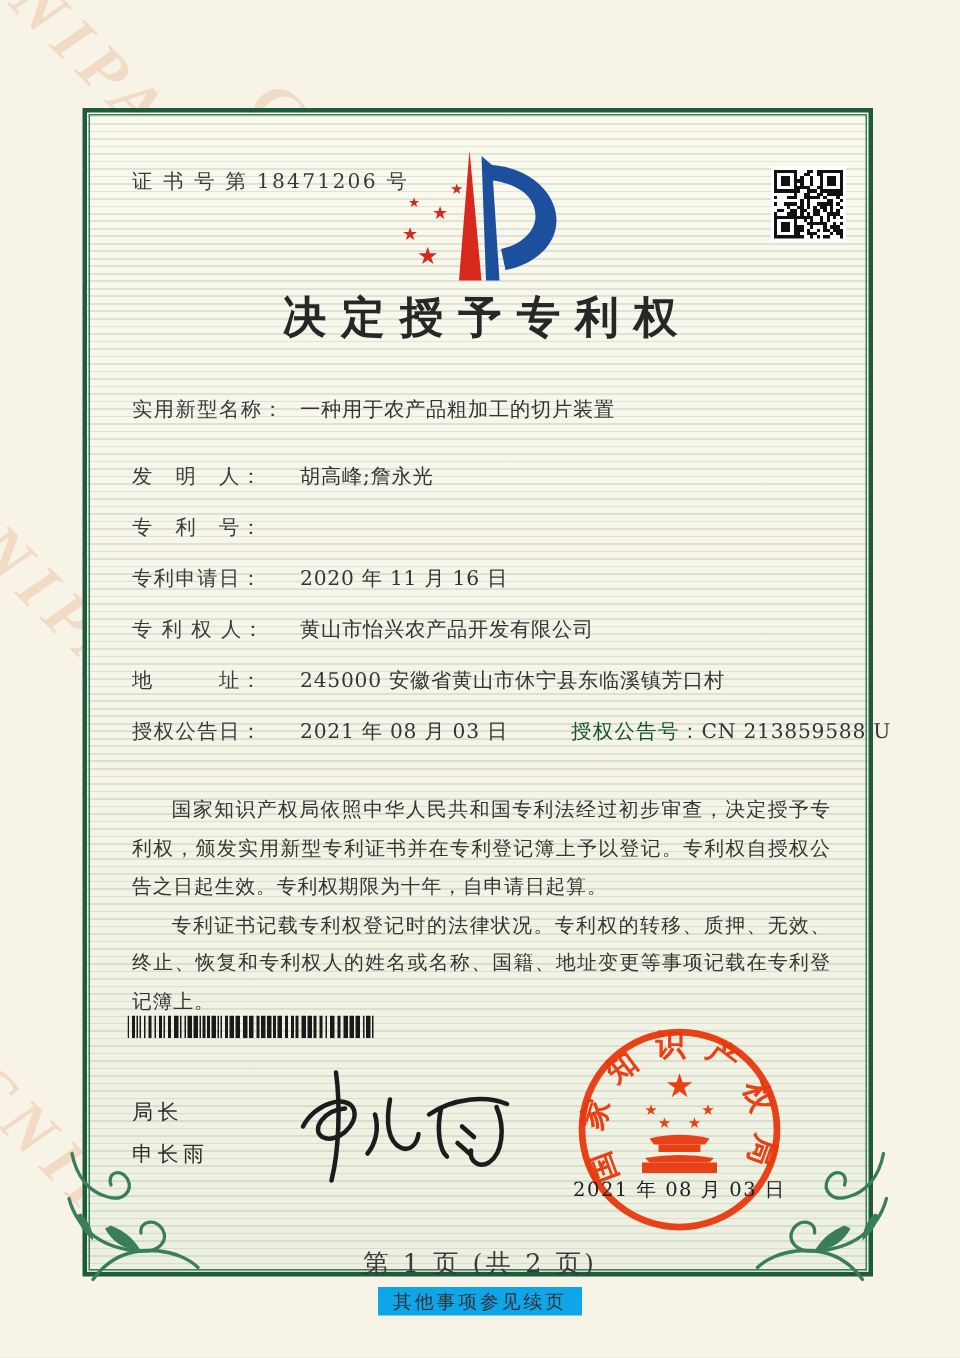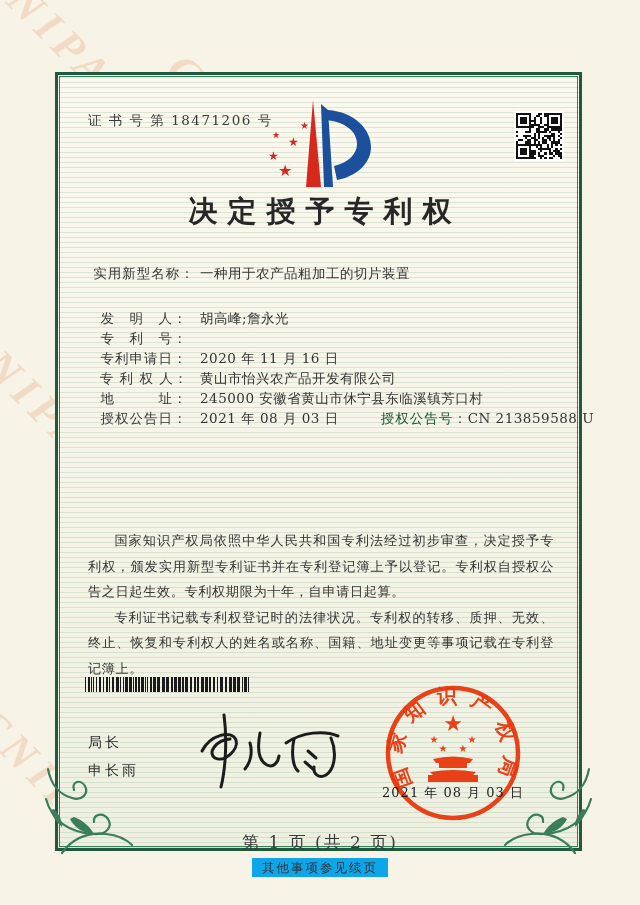--- a/index.html
+++ b/index.html
@@ -38,22 +38,22 @@
   }
   
   .content{position:absolute;inset:0;z-index:3;}
   .cert-no{position:absolute;left:88px;top:112px;font-size:13.5px;letter-spacing:1.5px;color:#3a3a3a;}
   .logo{position:absolute;left:258px;top:96px;}
   .qr{position:absolute;left:514px;top:111px;background:#fff;padding:2px;}
   .title{
     position:absolute;left:0;right:0;top:192px;text-align:center;
     font-size:29px;font-weight:bold;letter-spacing:10px;color:#272727;text-indent:10px;
   }
-  .fields{position:absolute;left:88px;top:263px;width:470px;font-size:13.5px;text-align:center;}
-  .frow{display:flex;align-items:baseline;line-height:20px;margin-bottom:0;white-space:nowrap;}
+  .fields{position:absolute;left:88px;top:263px;width:470px;font-size:13.5px;}
+  .frow{display:flex;align-items:baseline;line-height:20px;margin-bottom:14px;white-space:nowrap;}
   .frow:first-child{margin-bottom:25px;}
   .flabel{display:inline-block;width:112px;letter-spacing:1px;color:#3a3a3a;flex:none;}
   .fvalue{letter-spacing:.5px;color:#333;}
   .fpair2{margin-left:42px;}
   .flabel2{letter-spacing:1px;color:#14532d;}
   .fvalue2{letter-spacing:.5px;color:#333;}
   .paras{position:absolute;left:88px;top:528px;width:466px;font-size:13.2px;line-height:25.5px;
     text-align:justify;color:#353535;letter-spacing:.6px;}
   .paras p{text-indent:2em;}
   .barcode{position:absolute;left:85px;top:677px;}

